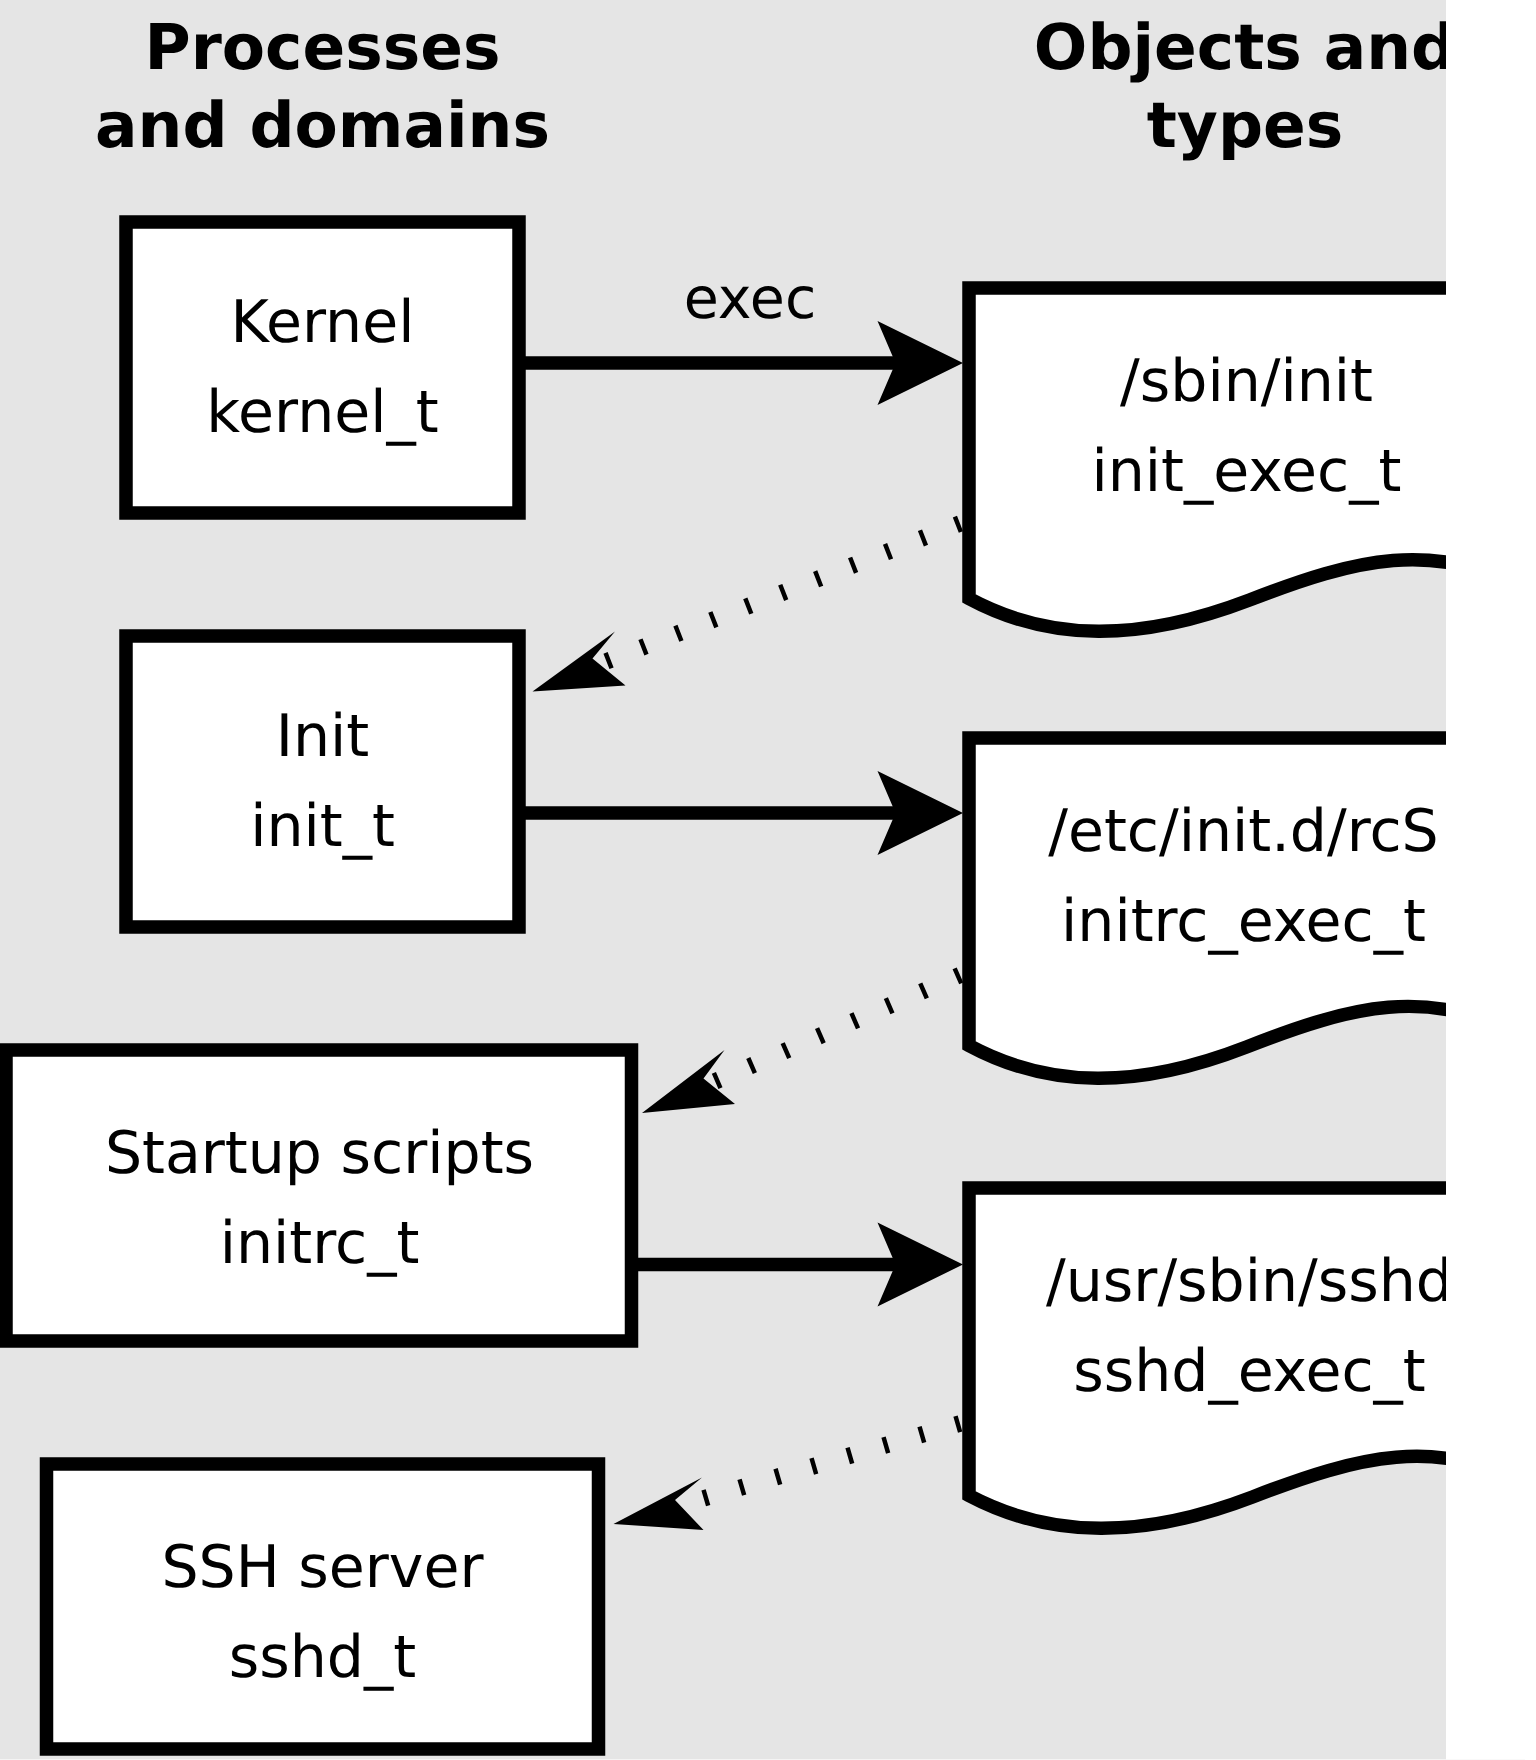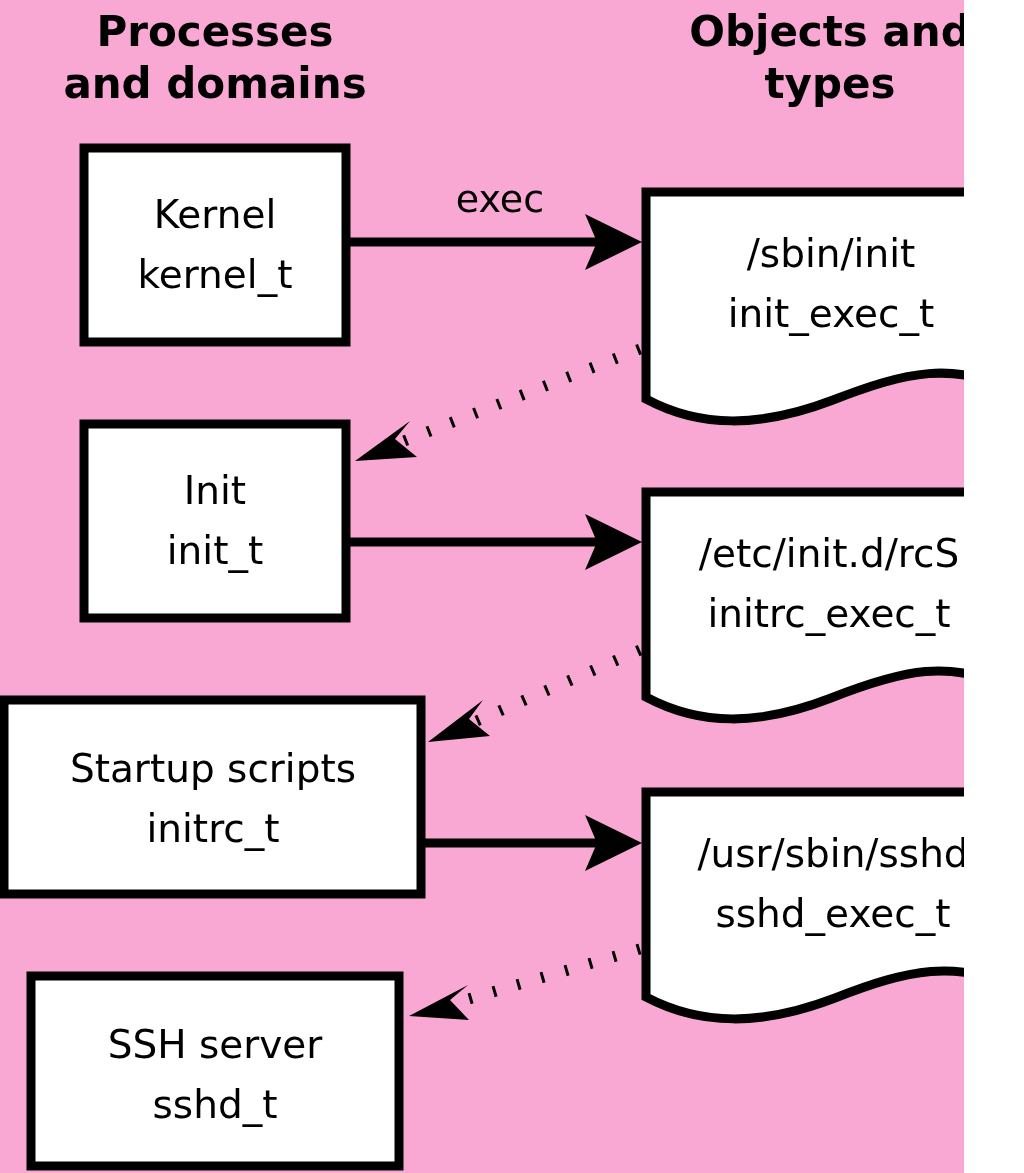--- a/index.html
+++ b/index.html
@@ -9,21 +9,21 @@
     background: #ffffff;
   }
   body {
     font-family: "DejaVu Sans", "Liberation Sans", sans-serif;
     color: #000000;
   }
   #diagram-root {
     position: relative;
     width: 964px;
     height: 1173px;
-    background: #f9a8d4;
+    background: #e5e5e5;
     overflow: hidden;
   }
   #diagram-svg {
     position: absolute;
     left: 0;
     top: 0;
     width: 1024px;
     height: 1173px;
     display: block;
   }

